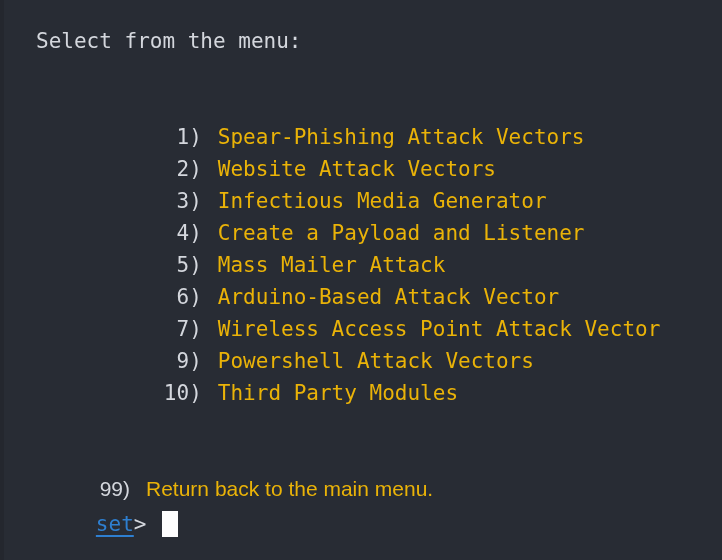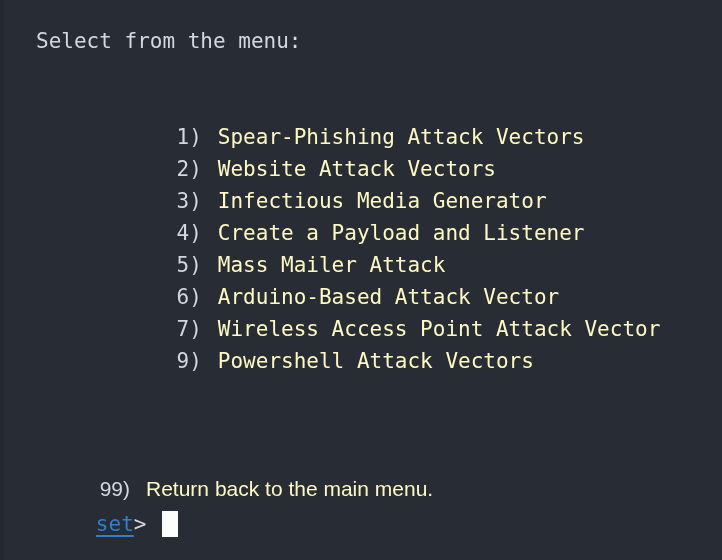--- a/index.html
+++ b/index.html
@@ -84,21 +84,21 @@
     display: inline-block;
     width: 52px;          
     text-align: right;
     padding-left: 36px;
     color: #d4d7dd;
   }
   .menu-paren {
     color: #d4d7dd;
   }
   .menu-label {
-    color: #fef9c3;
+    color: #eab308;
     padding-left: 16px;
   }
 
   
   #return-row {
     position: absolute;
     left: 0;
     top: 441px;
     height: 32px;
     line-height: 32px;
@@ -181,20 +181,23 @@
 
       <div class="menu-row">
         <span class="menu-key">7</span><span class="menu-paren">)</span><span class="menu-label">Wireless Access Point Attack Vector</span>
       </div>
 
 
       <div class="menu-row">
         <span class="menu-key">9</span><span class="menu-paren">)</span><span class="menu-label">Powershell Attack Vectors</span>
       </div>
 
+      <div class="menu-row">
+        <span class="menu-key">10</span><span class="menu-paren">)</span><span class="menu-label">Third Party Modules</span>
+      </div>
 
     </div>
 
     <div id="return-row" class="menu-row">
       <span class="menu-key">99</span><span class="menu-paren">)</span><span class="menu-label">Return back to the main menu.</span>
     </div>
 
     <div id="prompt-row">
       <span id="prompt-name">set</span><span id="prompt-arrow">&gt;</span><span id="prompt-input-area"><span id="cursor-block"></span></span>
     </div>

